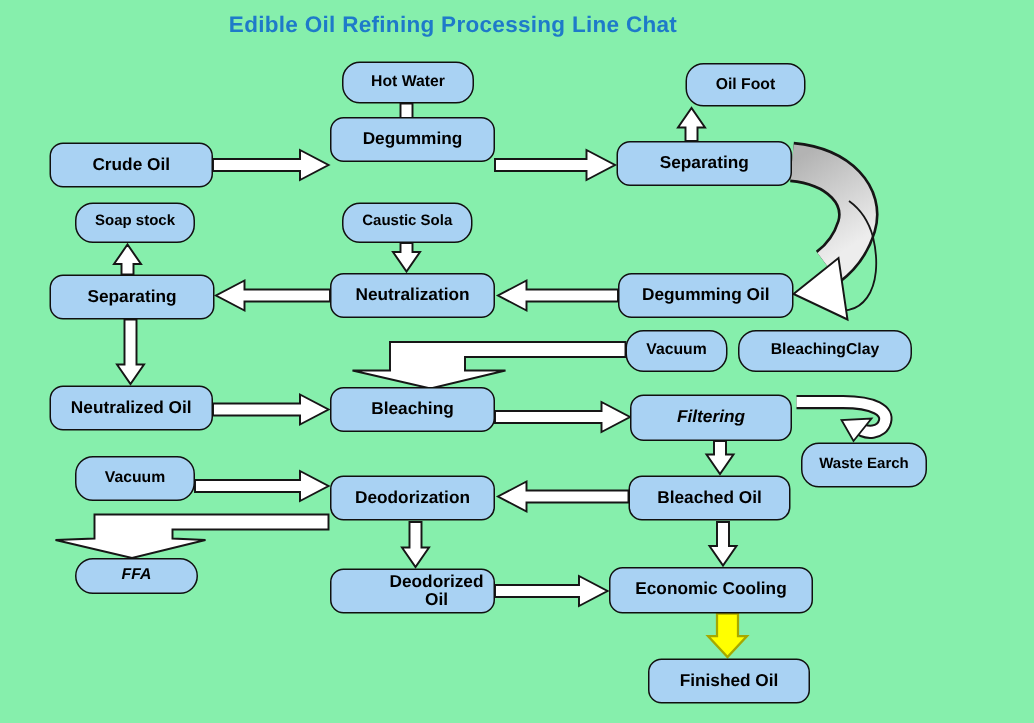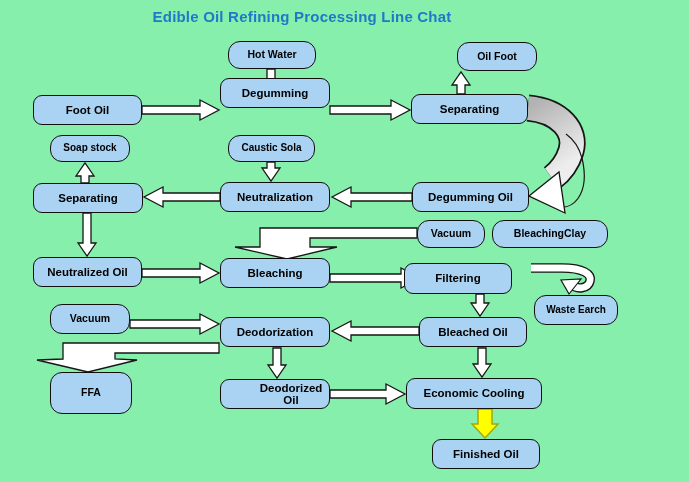--- a/index.html
+++ b/index.html
@@ -71,35 +71,35 @@
       <path d="M 531,268 L 562,268 C 583,268 592,274 590,281 C 588,289 577,290 571,284" fill="none" stroke="#161616" stroke-width="9.5"></path>
       <path d="M 531,268 L 562,268 C 583,268 592,274 590,281 C 588,289 577,290 571,284" fill="none" stroke="#ffffff" stroke-width="6.8"></path>
       <polygon points="569,294 581,279 561,280" fill="#fff" stroke="#161616" stroke-width="1.2"></polygon>
     </g>
 
     <polygon points="478,409 478,424 472,424 485,438 498,424 492,424 492,409" fill="#FFFF00" stroke="#A6A800" stroke-width="1.5"></polygon>
   </svg>
 
   <div class="node square" style="left:228px;top:41px;width:88px;height:28px;">Hot Water</div>
   <div class="node square" style="left:418px;top:42px;width:80px;height:29px;margin-left:39px;">Oil Foot</div>
-  <div class="node rounded" style="left:33px;top:95px;width:109px;height:30px;">Foot Oil</div>
+  <div class="node rounded" style="left:33px;top:95px;width:109px;height:30px;">Crude Oil</div>
   <div class="node rounded" style="left:220px;top:78px;width:110px;height:30px;">Degumming</div>
   <div class="node rounded" style="left:411px;top:94px;width:117px;height:30px;">Separating</div>
   <div class="node square xs" style="left:50px;top:135px;width:80px;height:27px;">Soap stock</div>
   <div class="node square xs" style="left:228px;top:135px;width:87px;height:27px;">Caustic Sola</div>
   <div class="node rounded" style="left:33px;top:183px;width:110px;height:30px;">Separating</div>
   <div class="node rounded" style="left:220px;top:182px;width:110px;height:30px;">Neutralization</div>
   <div class="node rounded" style="left:412px;top:182px;width:117px;height:30px;">Degumming Oil</div>
   <div class="node square" style="left:417px;top:220px;width:68px;height:28px;">Vacuum</div>
   <div class="node square" style="left:492px;top:220px;width:116px;height:28px;">BleachingClay</div>
   <div class="node rounded" style="left:33px;top:257px;width:109px;height:30px;">Neutralized Oil</div>
   <div class="node rounded" style="left:220px;top:258px;width:110px;height:30px;text-align:right;">Bleaching</div>
-  <div class="node rounded" style="left:404px;top:263px;width:108px;height:31px;">Filtering</div>
+  <div class="node rounded" style="left:420px;top:263px;width:108px;height:31px;font-style:italic;">Filtering</div>
   <div class="node square xs" style="left:534px;top:295px;width:84px;height:30px;">Waste Earch</div>
   <div class="node square" style="left:50px;top:304px;width:80px;height:30px;">Vacuum</div>
   <div class="node rounded" style="left:220px;top:317px;width:110px;height:30px;">Deodorization</div>
   <div class="node rounded" style="left:419px;top:317px;width:108px;height:30px;">Bleached Oil</div>
-  <div class="node square" style="left:50px;top:372px;width:82px;height:42px;">FFA</div>
+  <div class="node square" style="left:50px;top:372px;width:82px;height:24px;font-style:italic;">FFA</div>
   <div class="node rounded" style="left:220px;top:379px;width:110px;height:30px;padding-left:32px;">Deodorized Oil</div>
   <div class="node rounded" style="left:406px;top:378px;width:136px;height:31px;text-align:center;">Economic Cooling</div>
   <div class="node rounded" style="left:432px;top:439px;width:108px;height:30px;text-align:center;">Finished Oil</div>
 
 </div>
 
 </body></html>

